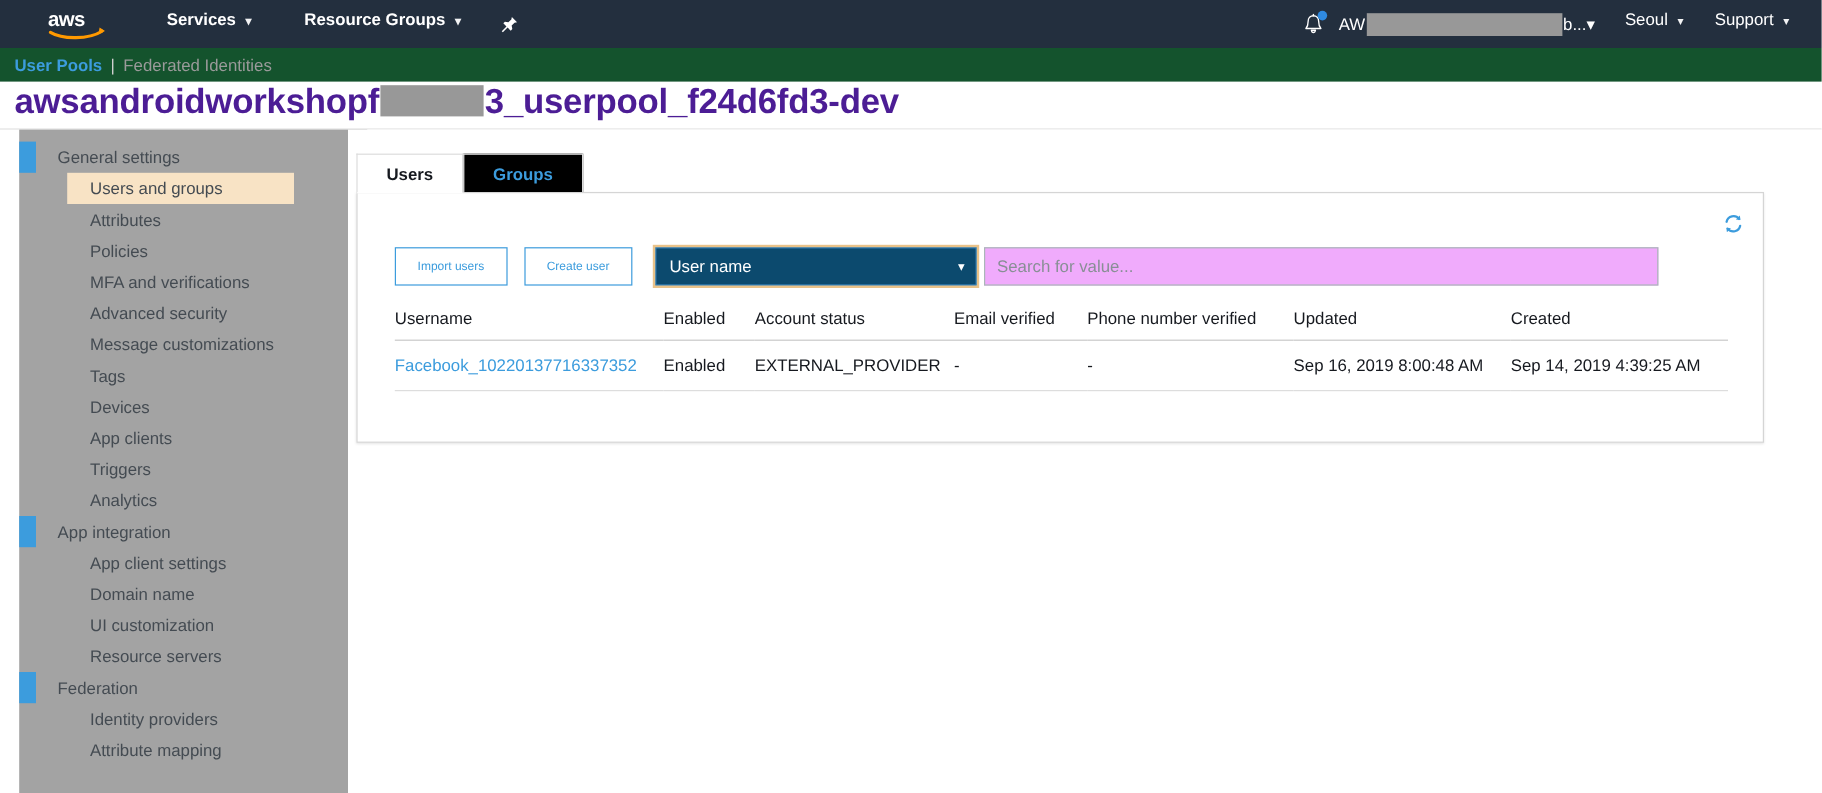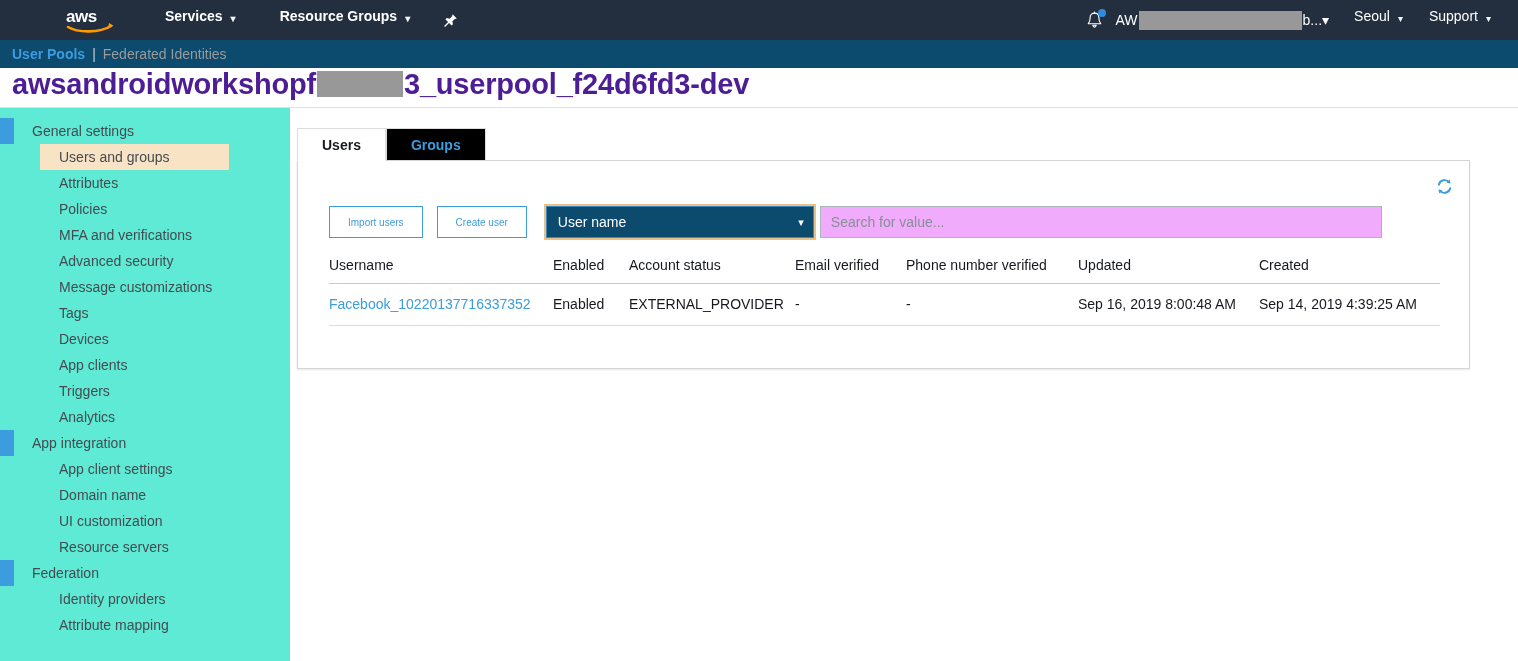--- a/index.html
+++ b/index.html
@@ -15,21 +15,21 @@
 
   
   #topnav {
     position: absolute; top: 0; left: 0;
     width: 1518px; height: 40px;
     background: #232f3e;
     display: flex; align-items: center;
     color: #ffffff;
   }
   .nav-logo {
-    margin-left: 64px;
+    margin-left: 38px;
     width: 52px; height: 32px;
     position: relative;
     display: flex; align-items: center; justify-content: flex-start;
   }
   .nav-logo svg { display: block; }
   .nav-item {
     height: 40px;
     display: flex; align-items: flex-end;
     padding: 16px 13px;
     font-size: 14px; font-weight: bold;
@@ -81,21 +81,21 @@
     vertical-align: middle;
   }
   .acct .redact { width: 163px; height: 19px; margin: 0 1px; }
 
   
   #breadcrumb {
     position: absolute; top: 40px; left: 0;
     width: 1518px; height: 28px;
     display: flex; align-items: center;
     padding-left: 12px;
-    background: #0c4a6e;
+    background: #14532d;
     font-size: 14px;
   }
   #breadcrumb .bc-link {
     color: #3c9cdd; font-weight: bold; cursor: pointer;
   }
   #breadcrumb .bc-sep {
     color: #cfcfcf; margin: 0 7px; font-weight: normal;
   }
   #breadcrumb .bc-cur { color: #9a9a9a; }
 
@@ -109,23 +109,23 @@
     display: flex; align-items: baseline;
   }
   #page-title .redact { width: 86px; height: 26px; margin: 0 1px; position: relative; top: 3px; }
   #title-rule {
     position: absolute; top: 107px; left: 0;
     width: 1518px; height: 1px; background: #e2e2e2;
   }
 
   
   #sidebar {
-    position: absolute; top: 108px; left: 0;
+    position: absolute; top: 108px; left: 16px;
     width: 290px; height: 553px;
-    background: #5eead4;
+    background: #a3a3a3;
     padding-top: 10px;
   }
   .sb-group {
     position: relative;
     height: 26px;
     display: flex; align-items: center;
     padding-left: 32px;
     font-size: 14px; color: #444b52;
     cursor: pointer;
   }

